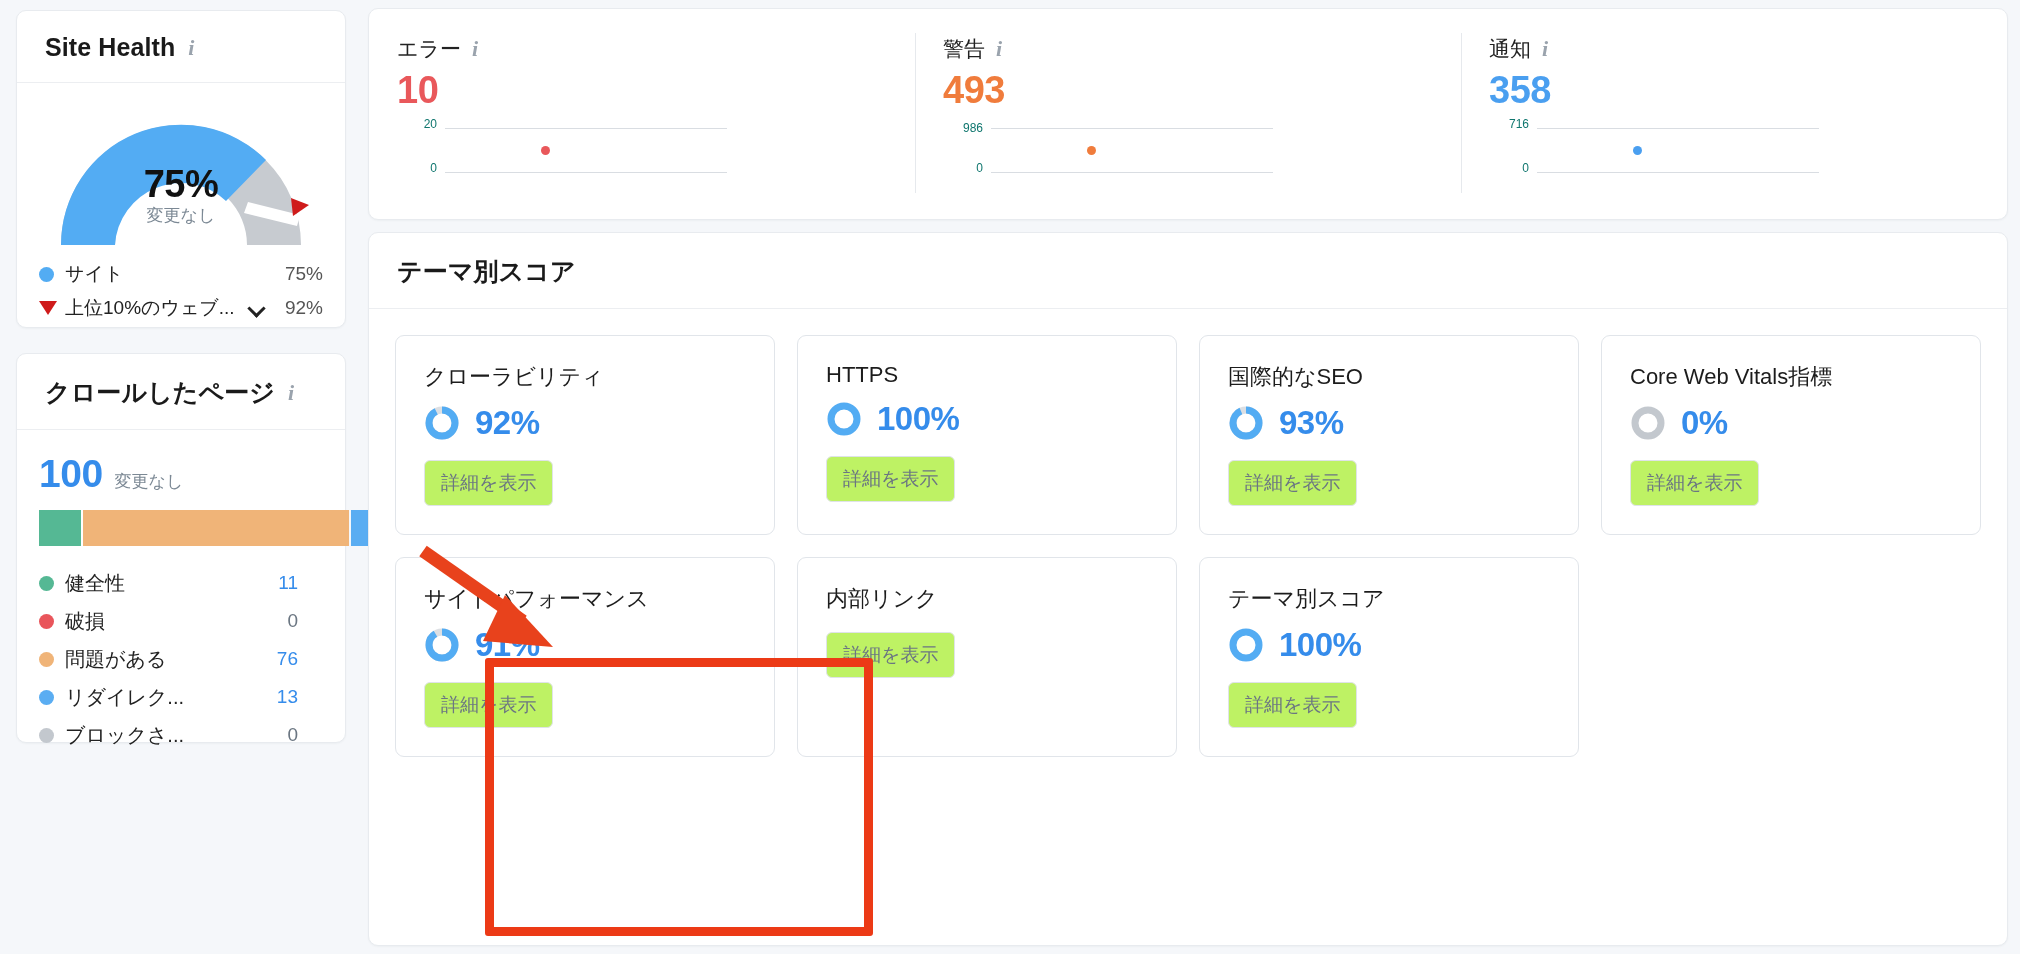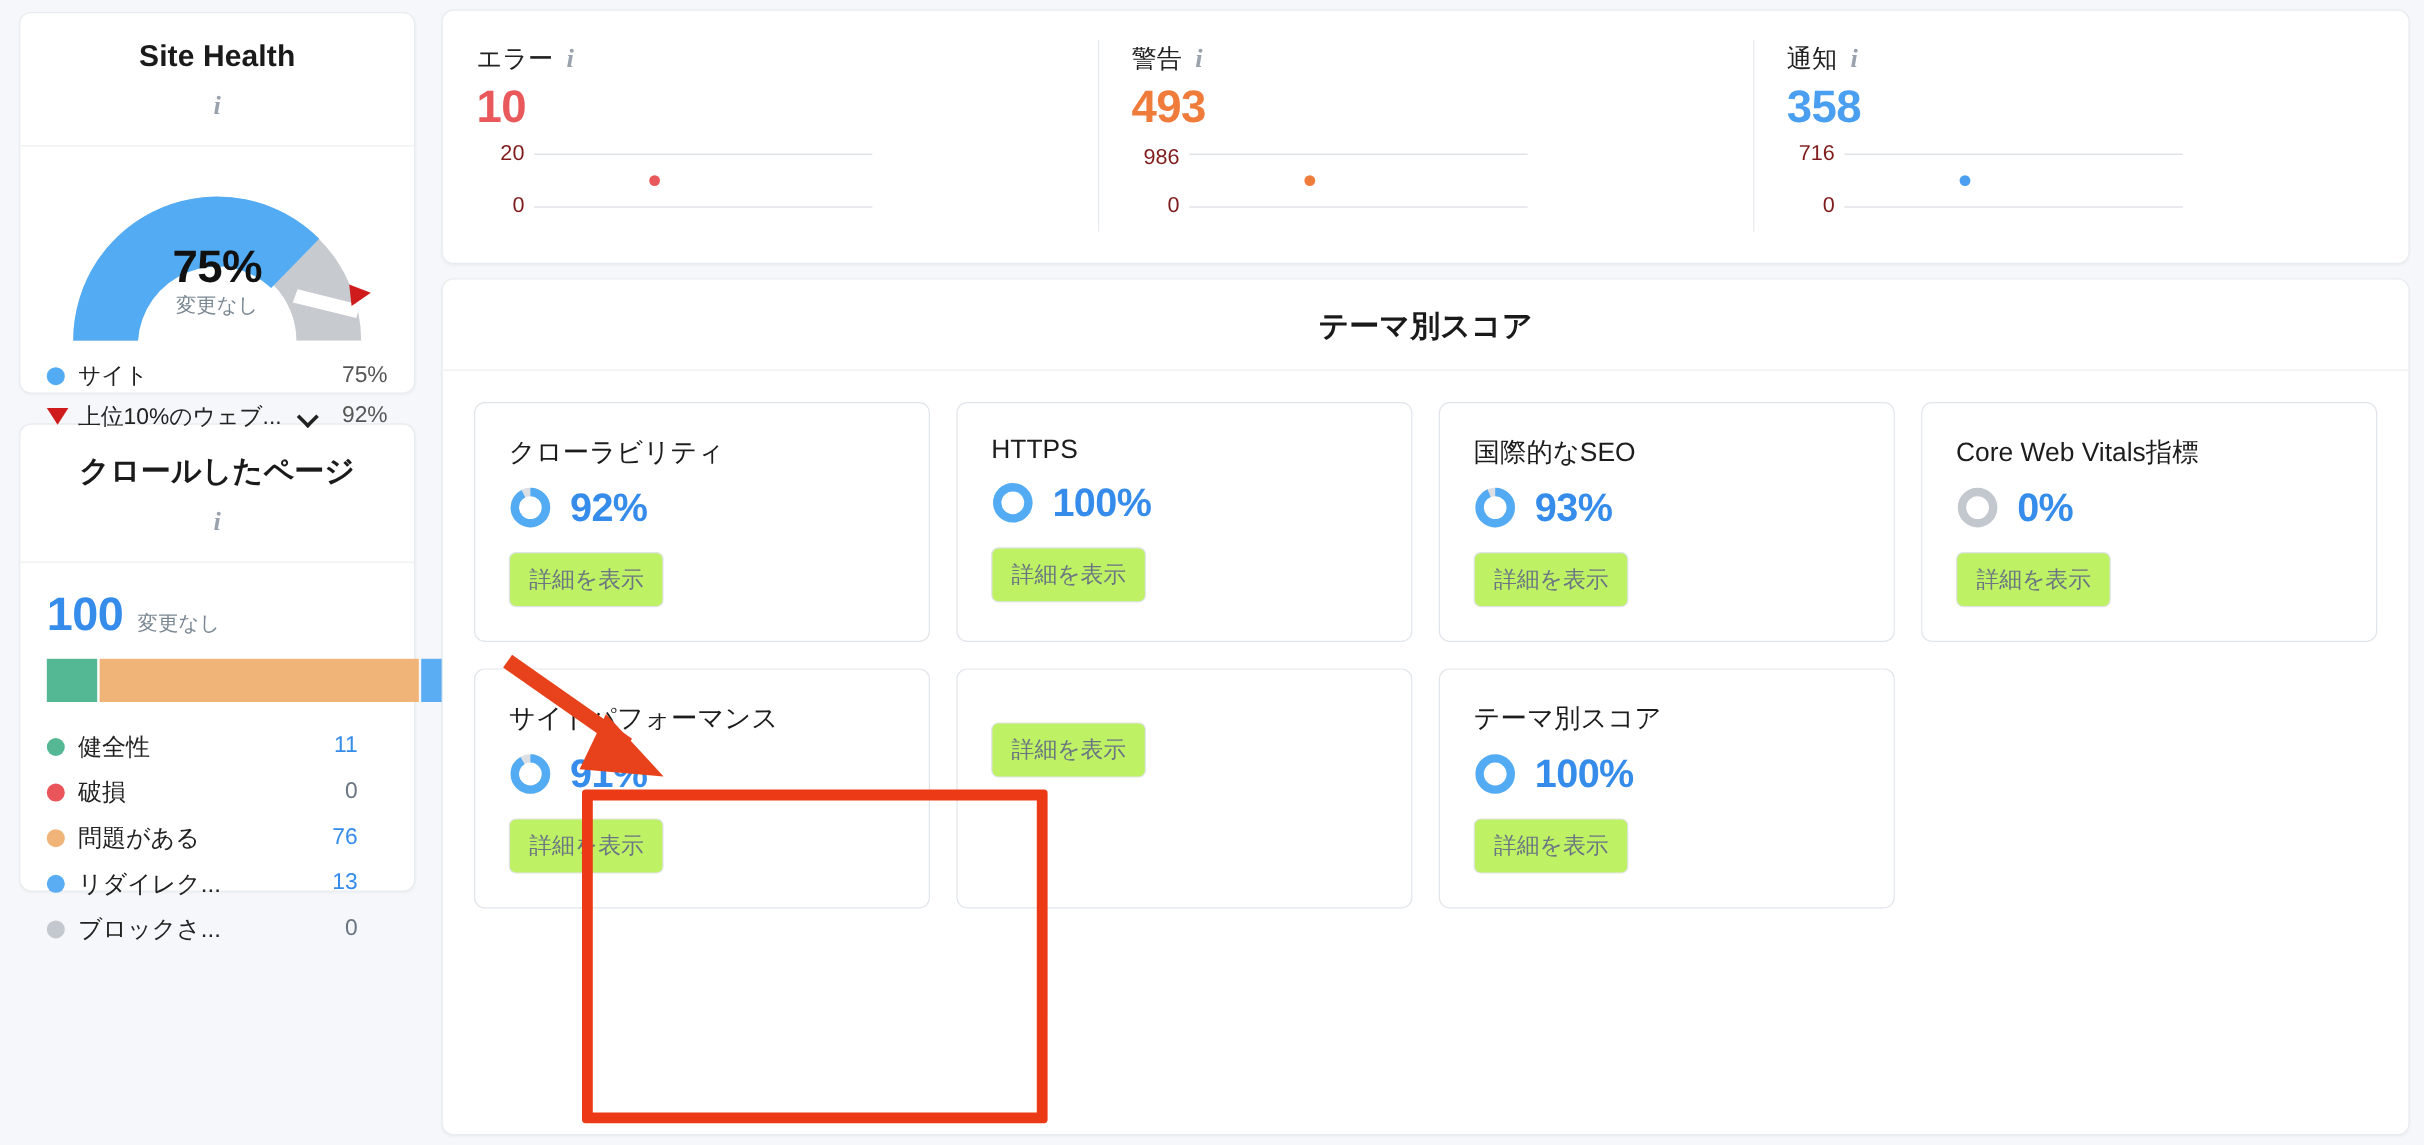--- a/index.html
+++ b/index.html
@@ -15,21 +15,20 @@
   .card {
     background: #fff;
     border: 1px solid #e8ebef;
     border-radius: 10px;
     box-shadow: 0 1px 2px rgba(30,40,60,.04);
   }
   .card-head {
     display: flex; align-items: center; gap: 13px;
     padding: 22px 28px 20px 28px;
     border-bottom: 1px solid #eceef1;
-    flex-direction: column;
   }
   .card-title {
     font-size: 25px; font-weight: bold; color: #1a1a1a; letter-spacing: .1px;
   }
   .info-i {
     font-family: "Liberation Serif", serif;
     font-style: italic; font-size: 22px; color: #9aa3ad; font-weight: bold;
   }
 
   
@@ -95,21 +94,21 @@
   }
   .metric-head { display: flex; align-items: center; gap: 11px; }
   .metric-name { font-size: 21px; color: #222; }
   .metric-value { font-size: 38px; font-weight: bold; margin-top: 6px; letter-spacing: -.5px; }
   .spark { position: relative; margin-top: 16px; width: 330px; height: 62px; }
   .spark-axis {
     position: absolute; left: 48px; right: 0; height: 1px; background: #d9dde2;
   }
   .spark-lbl {
     position: absolute; left: 0; width: 40px; text-align: right;
-    font-size: 18px; color: #7f1d1d; transform: translateY(-11px);
+    font-size: 12px; color: #0f766e; transform: translateY(-11px);
   }
   .spark-pt { position: absolute; width: 9px; height: 9px; border-radius: 50%; }
 
   
   #theme-card {
     position: absolute; left: 368px; top: 232px; width: 1640px; height: 714px;
   }
   .theme-grid {
     display: grid; grid-template-columns: repeat(4, 1fr);
     gap: 22px; padding: 26px 26px 0 26px;
@@ -314,21 +313,21 @@
             </svg>
             <span class="score-val">0%</span>
           </div><button class="detail-btn">詳細を表示</button></div>
         <div class="score-card"><div class="score-name">サイトパフォーマンス</div><div class="score-row">
             <svg width="36" height="36" viewBox="0 0 36 36">
               <circle cx="18" cy="18" r="13" fill="none" stroke="#dcdfe3" stroke-width="7"></circle>
               <circle cx="18" cy="18" r="13" fill="none" stroke="#53acf3" stroke-width="7" stroke-dasharray="74.33 7.35" transform="rotate(-90 18 18)"></circle>
             </svg>
             <span class="score-val">91%</span>
           </div><button class="detail-btn">詳細を表示</button></div>
-        <div class="score-card"><button class="detail-btn">詳細を表示</button></div>
+        <div class="score-card"><div class="score-name">内部リンク</div><button class="detail-btn">詳細を表示</button></div>
         <div class="score-card"><div class="score-name">テーマ別スコア</div><div class="score-row">
             <svg width="36" height="36" viewBox="0 0 36 36">
               <circle cx="18" cy="18" r="13" fill="none" stroke="#53acf3" stroke-width="7" stroke-dasharray="81.68 0.00" transform="rotate(-90 18 18)"></circle>
             </svg>
             <span class="score-val">100%</span>
           </div><button class="detail-btn">詳細を表示</button></div>
       </div>
   </div>
 
   <div class="anno" id="highlight-box"></div>

